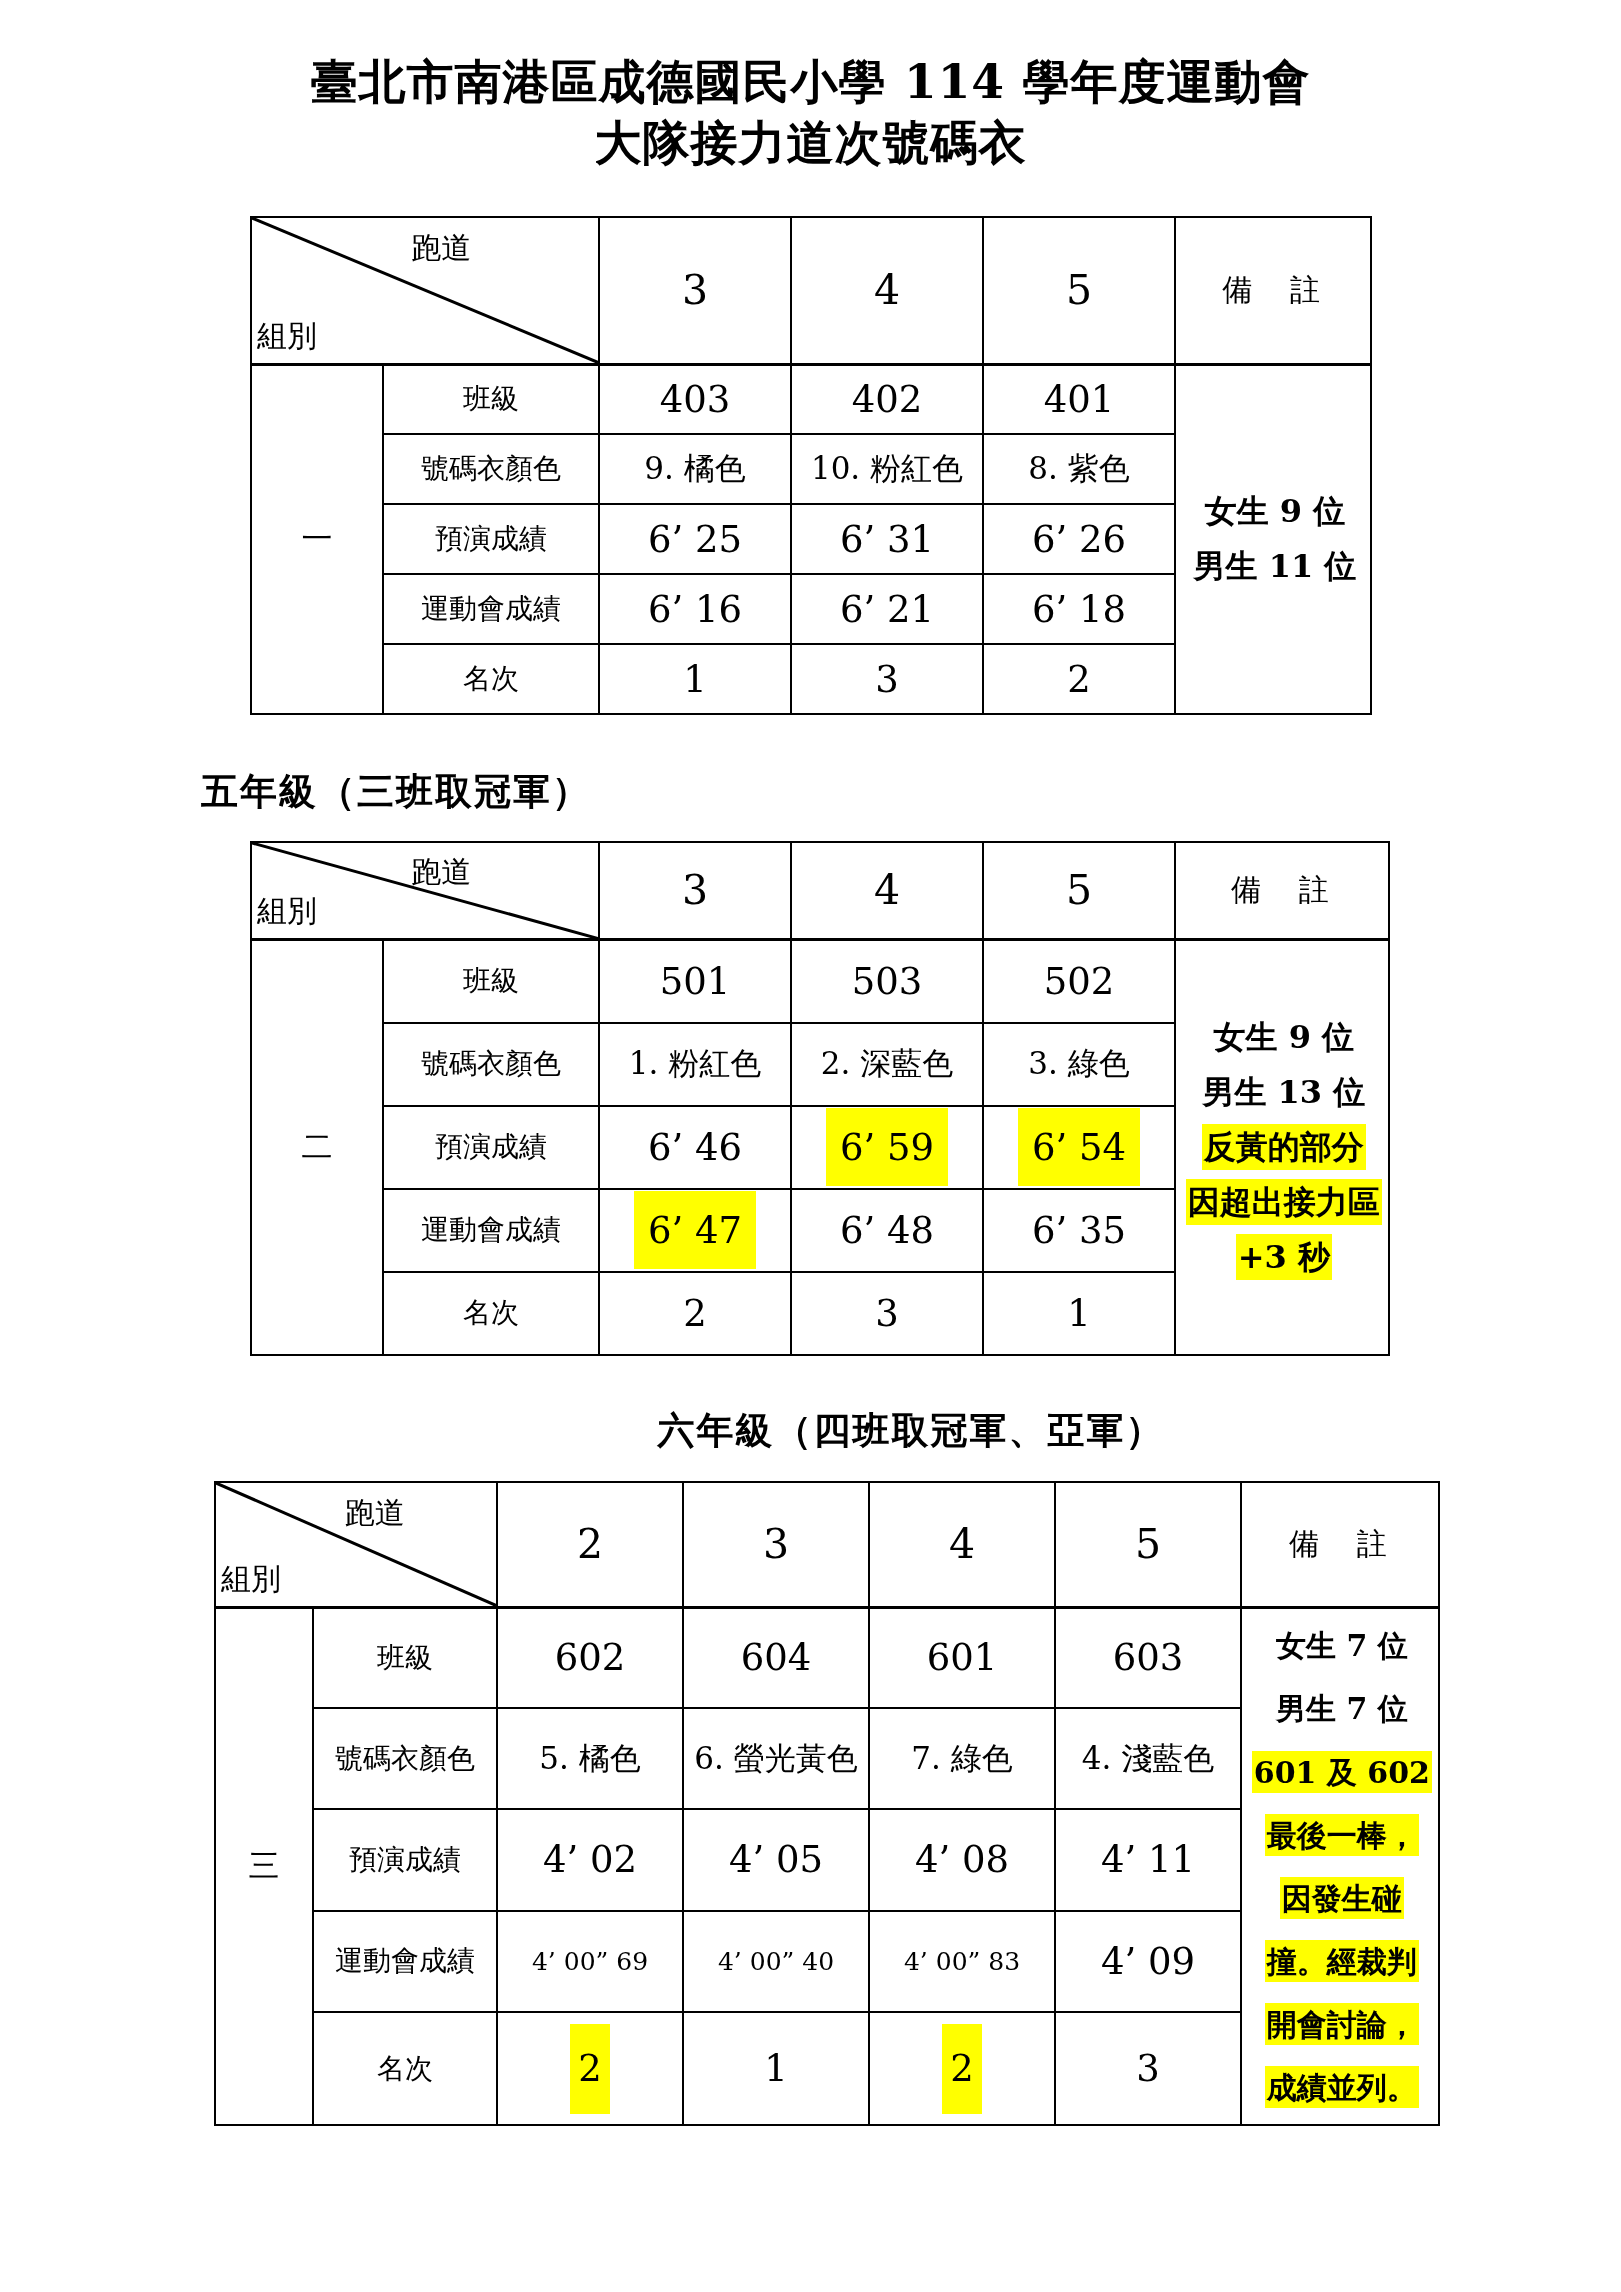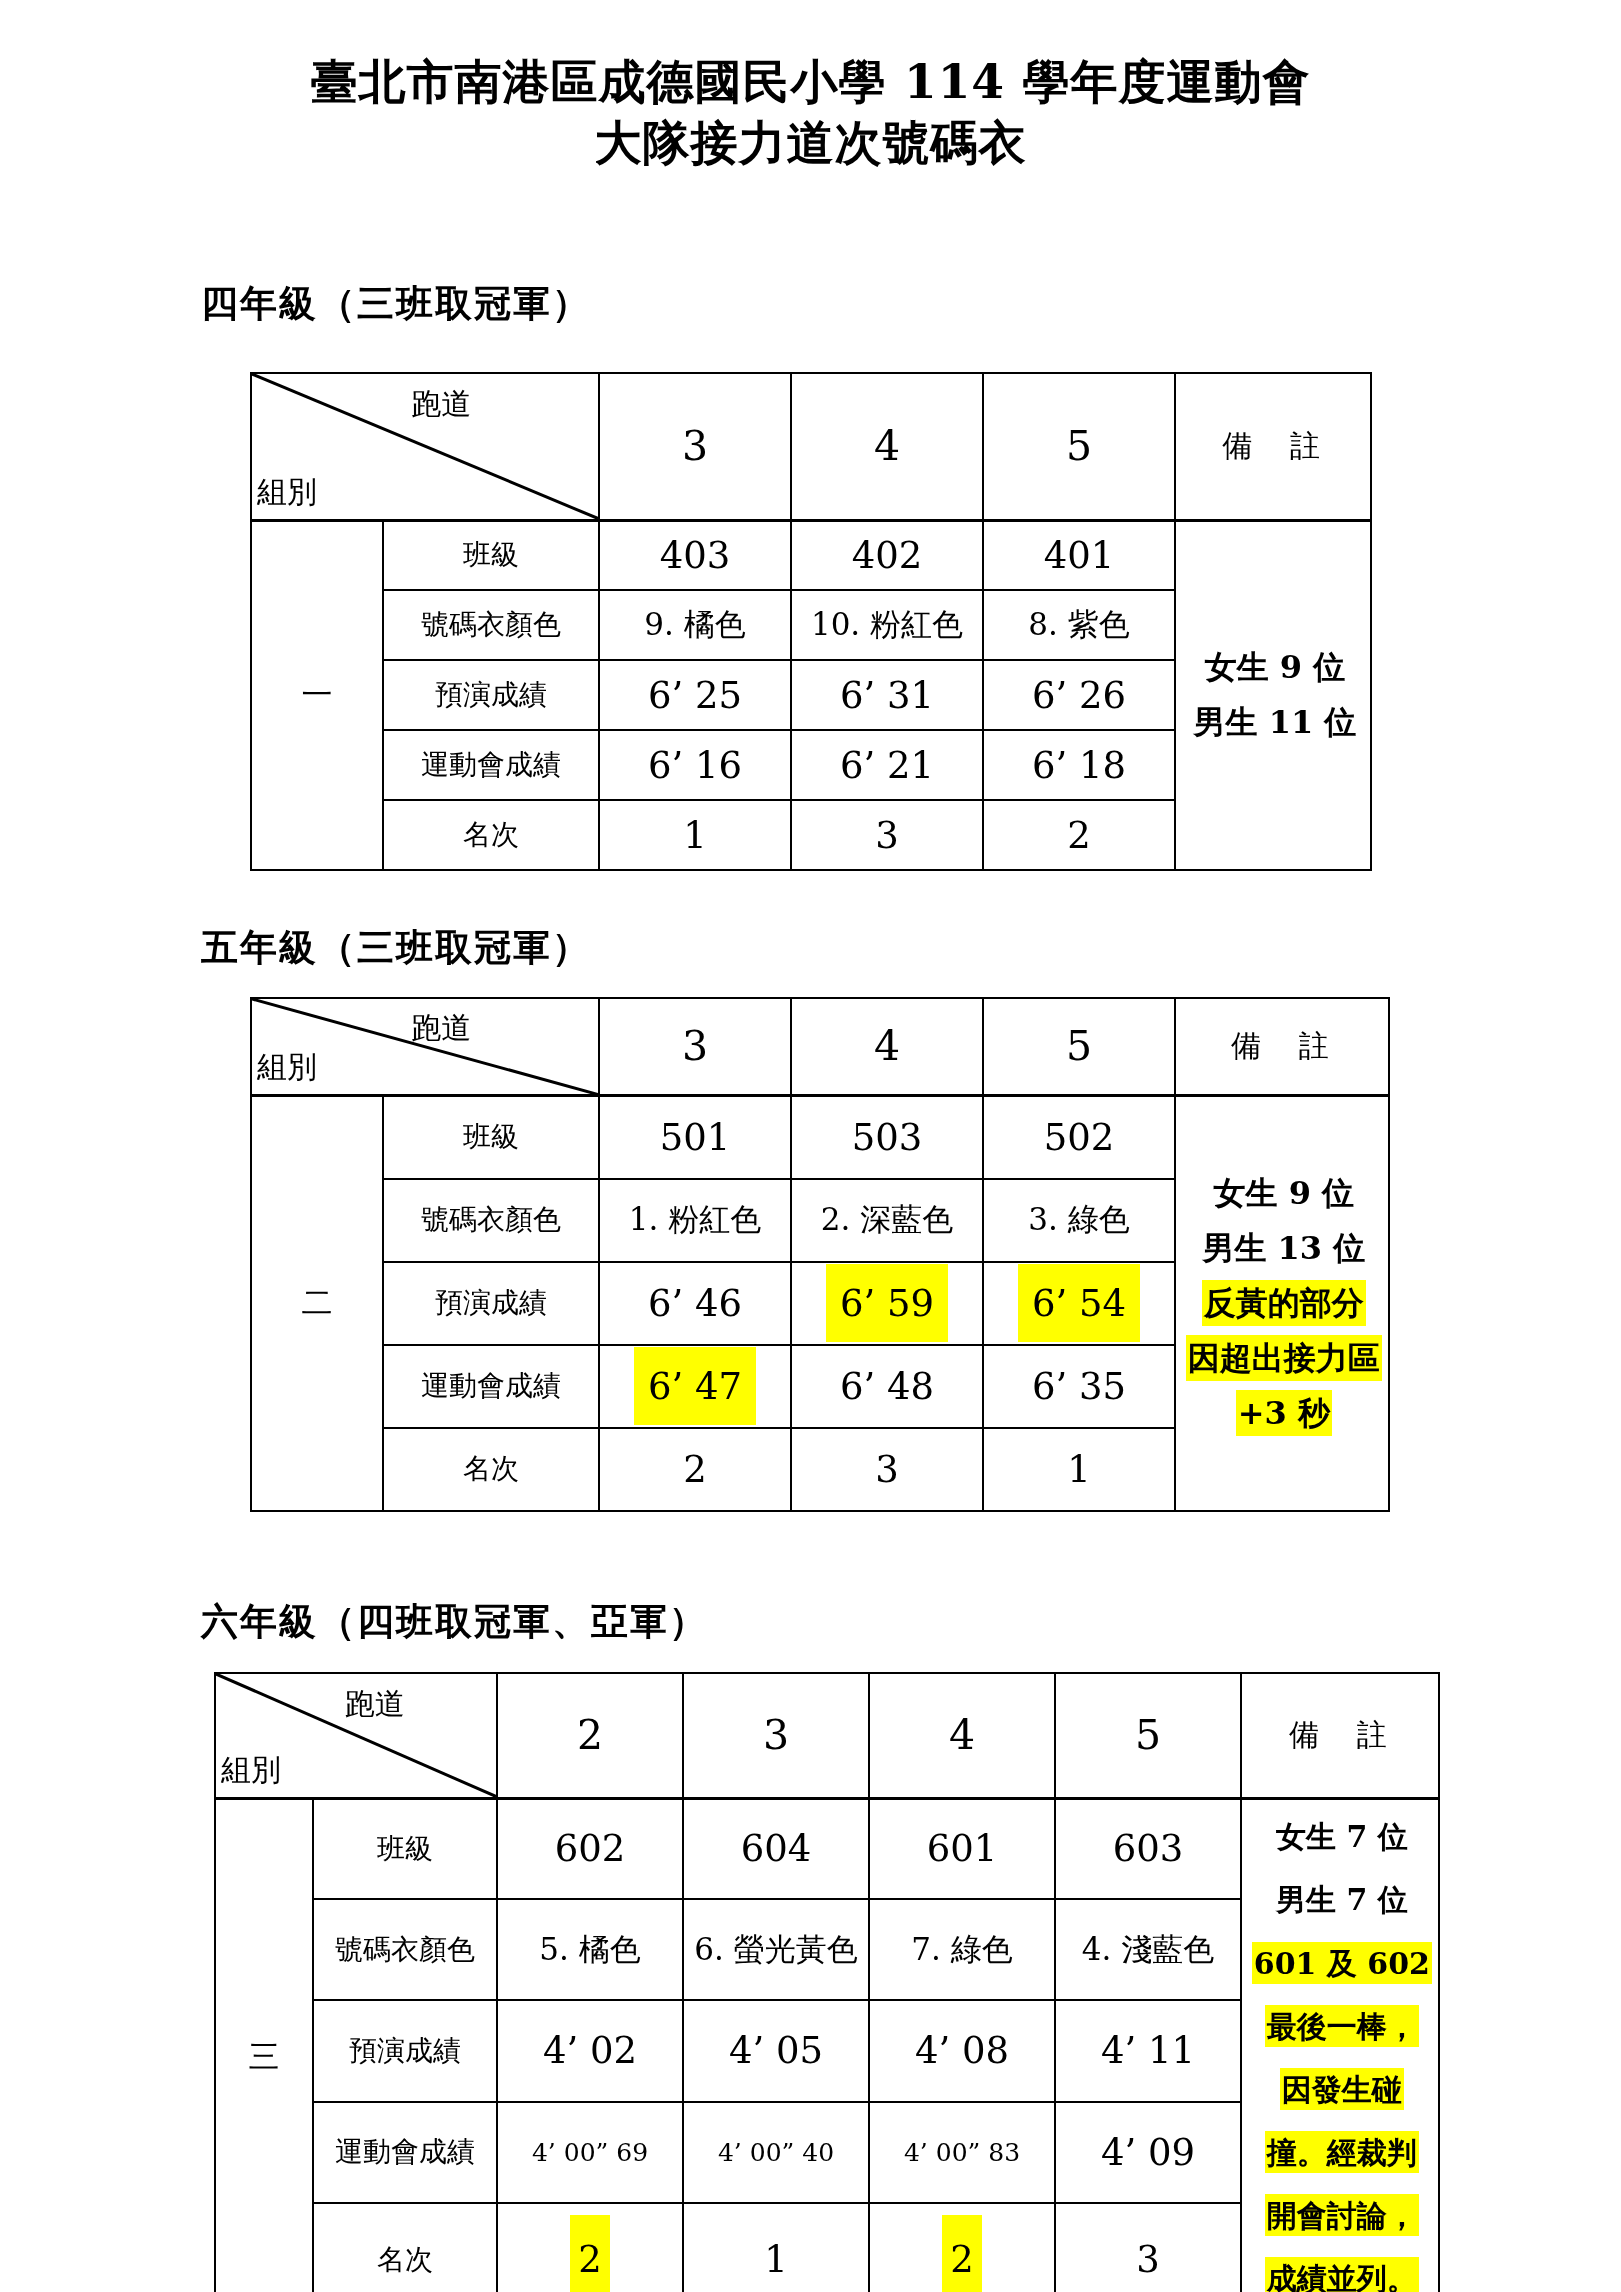--- a/index.html
+++ b/index.html
@@ -13,21 +13,21 @@
   .page{width:1621px;height:2293px;}
 
   
   .doc-title{padding-top:51px;text-align:center;font-weight:bold;}
   .doc-title div{font-size:47px;line-height:61px;letter-spacing:1px;}
 
   
   .sec{font-size:37px;font-weight:bold;margin:0 0 0 201px;letter-spacing:2px;}
   .sec.h4{margin-top:106px;}
   .sec.h5{margin-top:52px;}
-  .sec.h6{margin-top:85px;}
+  .sec.h6{margin-top:50px;text-align:center;}
 
   
   table.grid{border-collapse:collapse;border:2.9px solid #000;table-layout:fixed;padding-left:8px;}
   table.grid td{border:2px solid #000;text-align:center;vertical-align:middle;padding:0;}
   tr.head td{border-bottom:3.9px solid #000;}
   .t1,.t2{margin-left:250px;}
   .t1{margin-top:43px;}
   .t2{margin-top:23.5px;}
   .t3{margin-left:214px;margin-top:25.5px;}
   .t1 tr.head{height:147px;}
@@ -66,21 +66,20 @@
 </head>
 <body>
 
 <div class="page">
 
   <div class="doc-title">
     <div>臺北市南港區成德國民小學 114 學年度運動會</div>
     <div>大隊接力道次號碼衣</div>
   </div>
 
-  <div class="sec h4">四年級（三班取冠軍）</div>
 
   <table class="grid t1">
     <colgroup>
       <col style="width:132px">
         <col style="width:216px">
       <col style="width:192px">
         <col style="width:192px">
         <col style="width:192px">
       <col style="width:196px">
     </colgroup>

